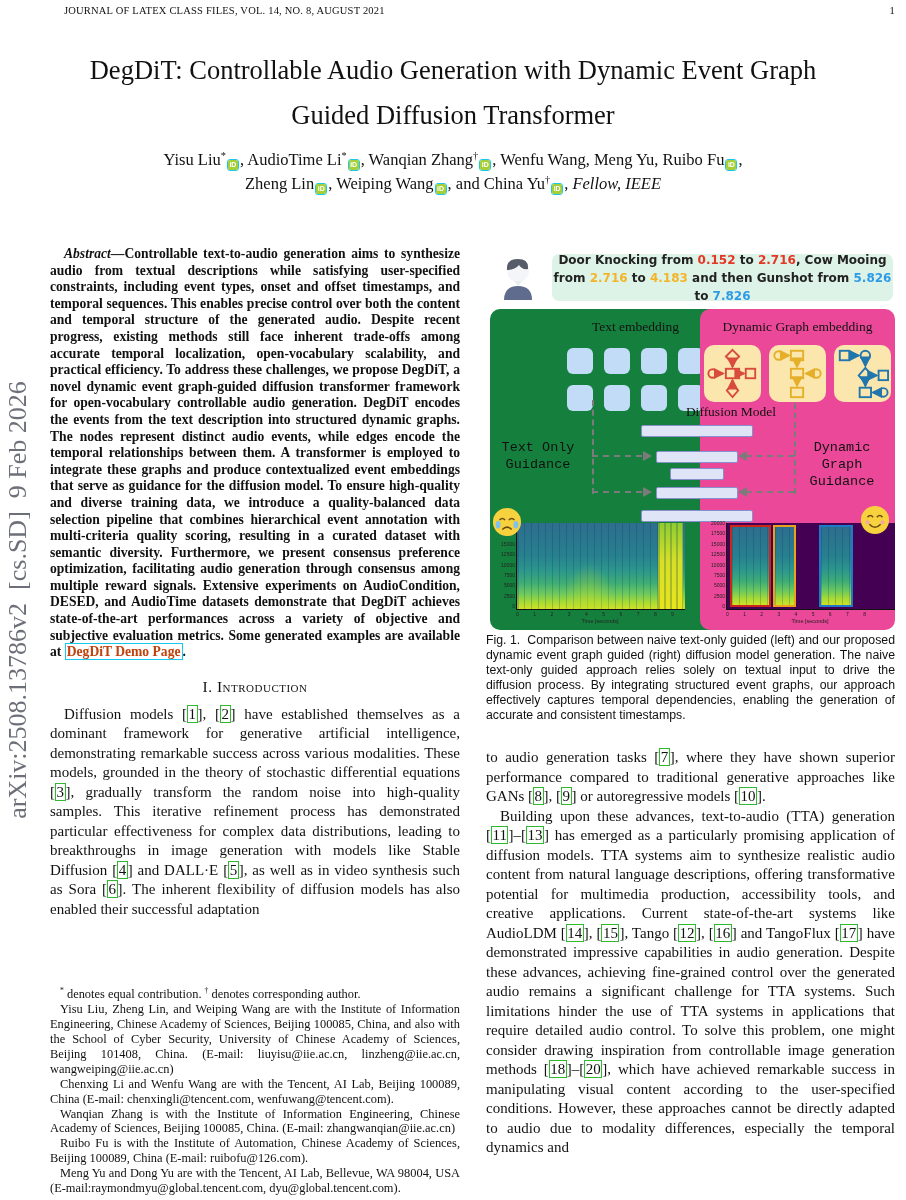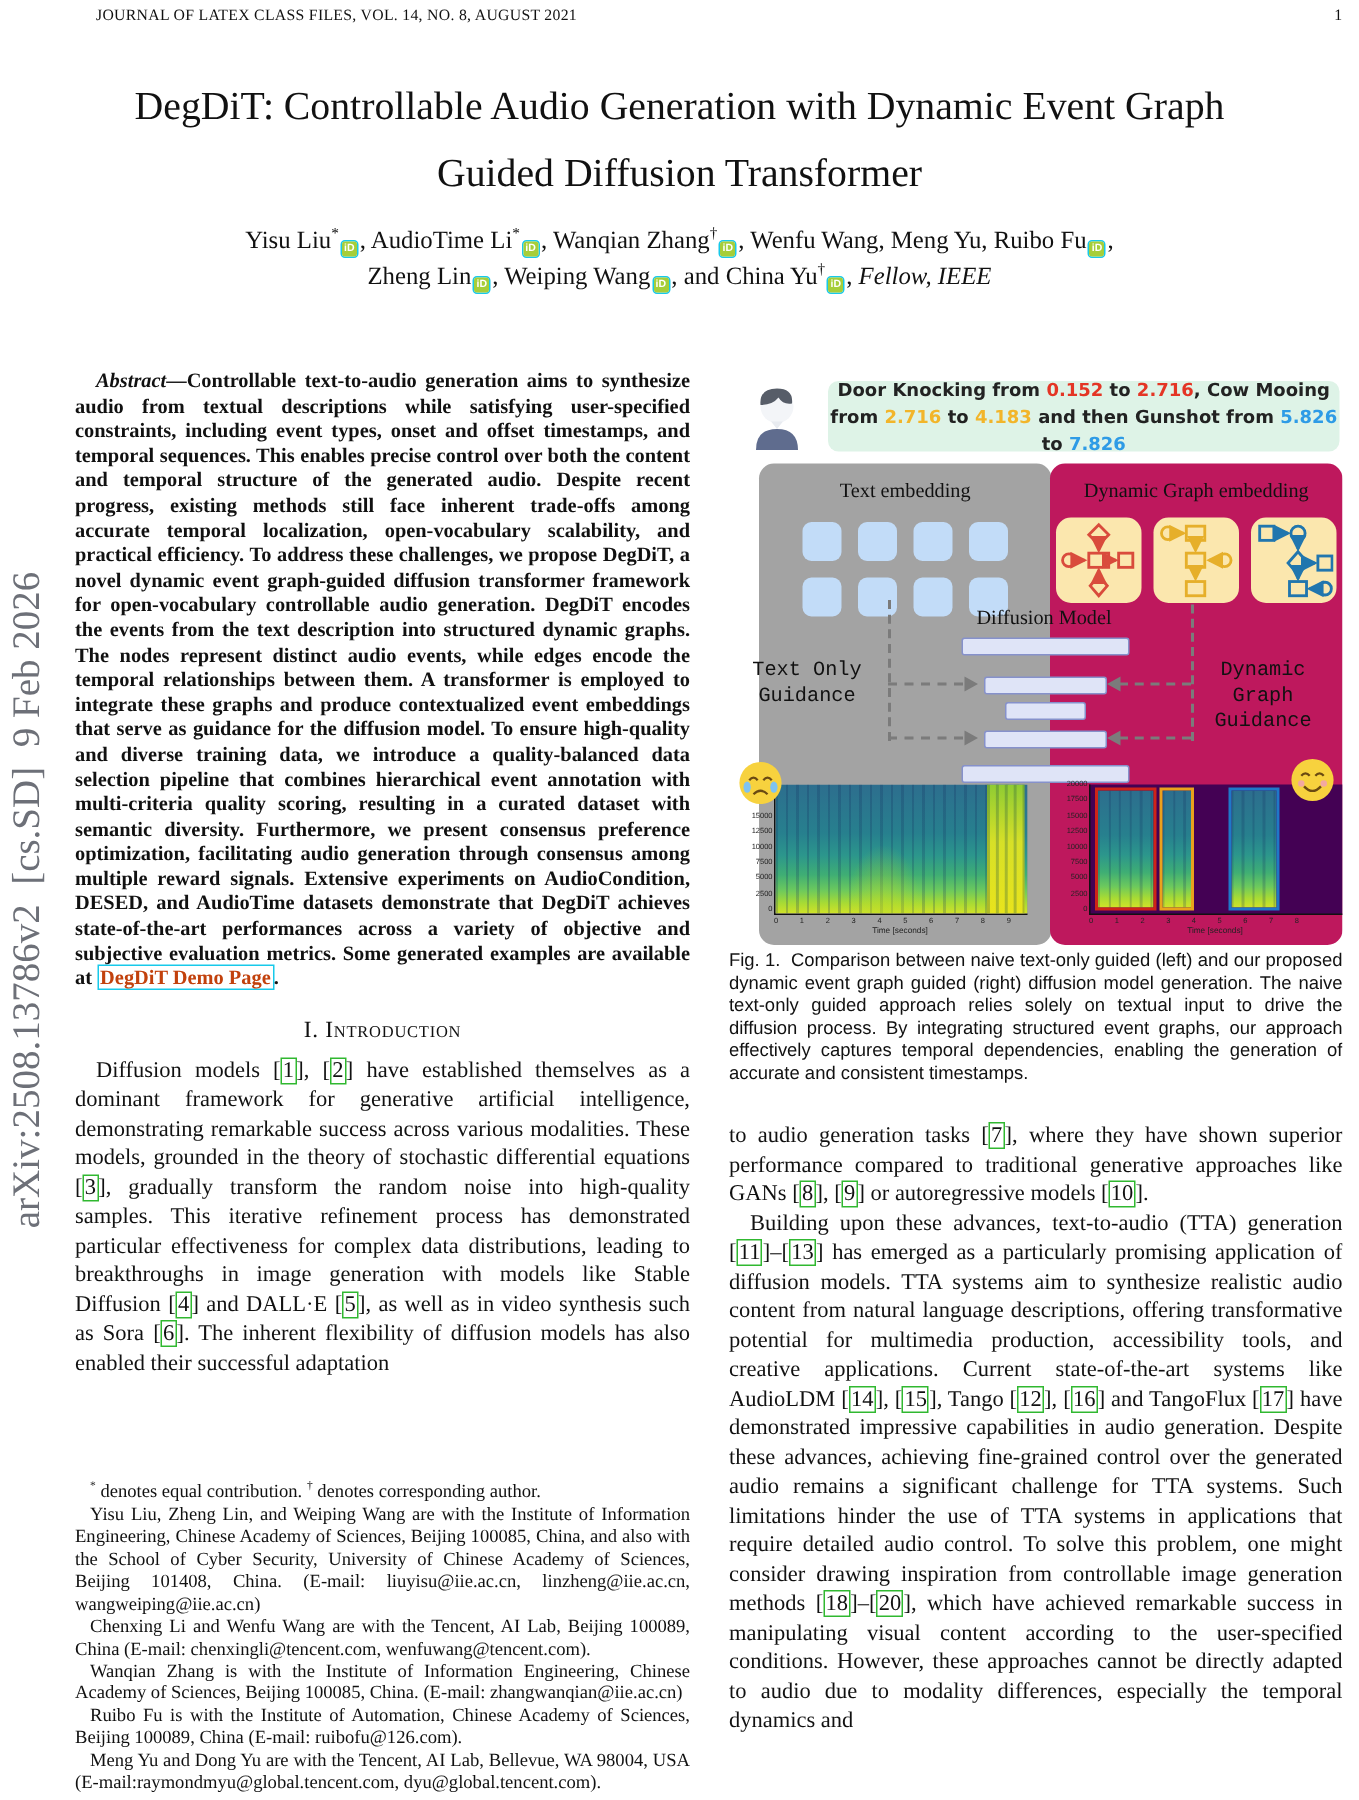--- a/index.html
+++ b/index.html
@@ -31,28 +31,28 @@
   p.body.ind{text-indent:14px;}
   .fn{position:absolute;bottom:2px;left:0;right:0;}
   .fn p{font-size:12.4px;line-height:14.9px;text-align:justify;text-indent:10px;margin:0;}
   
   .fig{position:relative;height:380px;font-family:"Liberation Sans",sans-serif;}
   .avatar{position:absolute;left:12px;top:1px;}
   .bubble{position:absolute;left:66px;top:1px;width:341px;height:47px;background:#def3e7;border-radius:7px;
           display:flex;align-items:center;justify-content:center;text-align:center;
           font:600 12px/18px "DejaVu Sans",sans-serif;color:#222;}
   .panel{position:absolute;top:56px;width:195px;height:321px;border-radius:10px;}
-  .panelL{left:20px;background:#a3a3a3;}
-  .panelR{left:214px;background:#be185d;}
+  .panelL{left:4px;background:#15803d;padding-left:48px;}
+  .panelR{left:214px;background:#ec4899;}
   .ptitle{display:block;margin-top:10px;text-align:center;font-family:"Liberation Serif",serif;font-size:13.5px;}
   .sqgrid{margin:13px auto 0;width:137px;display:flex;flex-wrap:wrap;gap:11px;}
   .sq{width:26px;height:26px;background:#c2dcf8;border-radius:6px;}
   .cards{display:flex;gap:8px;justify-content:center;margin-top:10px;}
   .card{width:57px;height:57px;background:#fbe7ae;border-radius:10px;display:flex;align-items:center;justify-content:center;}
-  .dml{position:absolute;left:130px;top:151px;width:160px;text-align:center;
+  .dml{position:absolute;left:130px;top:151px;width:160px;text-align:right;
        font-family:"Liberation Serif",serif;font-size:13.5px;}
   .bar{position:absolute;height:10px;background:#dfe4f7;border:1.5px solid #8691cb;border-radius:2px;box-sizing:content-box;}
   .dashV{position:absolute;width:0;border-left:2px dashed #7b7b7b;}
   .dashH{position:absolute;height:0;border-top:2px dashed #7b7b7b;}
   .arrR{position:absolute;width:0;height:0;border-left:9px solid #7b7b7b;border-top:5px solid transparent;border-bottom:5px solid transparent;}
   .arrL{position:absolute;width:0;height:0;border-right:9px solid #7b7b7b;border-top:5px solid transparent;border-bottom:5px solid transparent;}
   .guide{position:absolute;top:186px;text-align:center;font-family:Liberation Mono, monospace;font-size:13.5px;line-height:17px;}
   .guideL{left:8px;width:88px;}
   .guideR{left:306px;width:100px;}
   .emo{position:absolute;z-index:5;}

